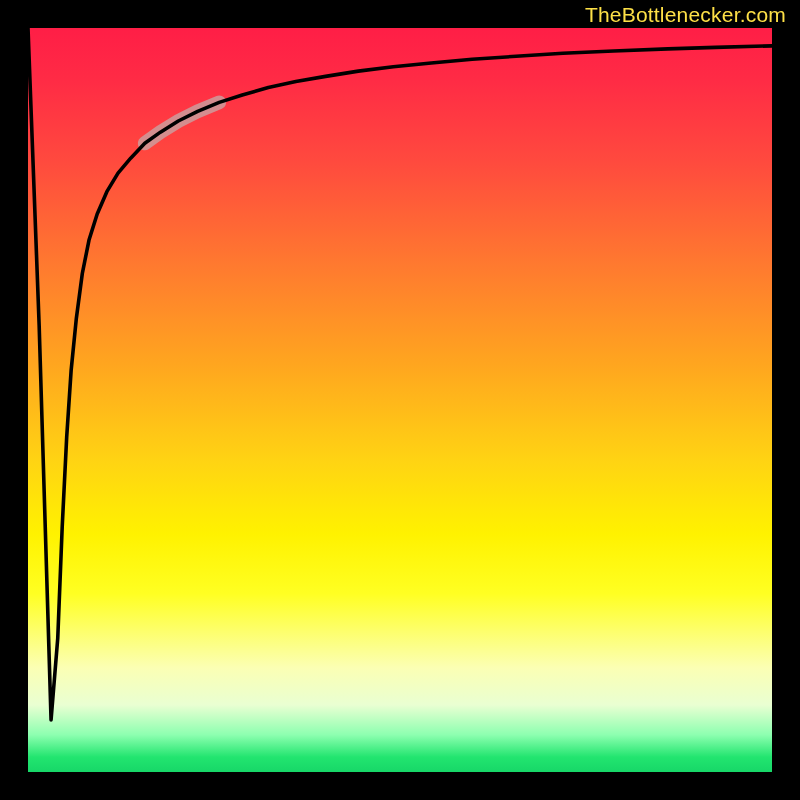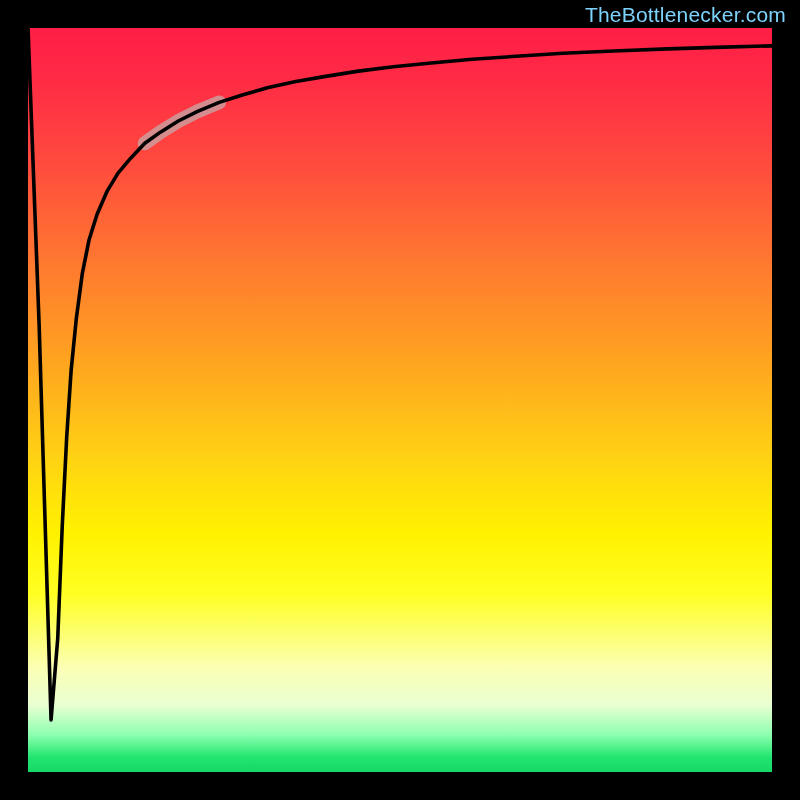--- a/index.html
+++ b/index.html
@@ -48,21 +48,21 @@
   svg.curve {
     position: absolute;
     inset: 0;
     width: 100%;
     height: 100%;
   }
   .watermark {
     position: absolute;
     top: 3px;
     right: 14px;
-    color: #7dd3fc;
+    color: #fde047;
     font-size: 21px;
     font-weight: 400;
     letter-spacing: 0.2px;
     user-select: none;
   }
 </style>
 </head>
 <body>
 
 <div class="frame">

